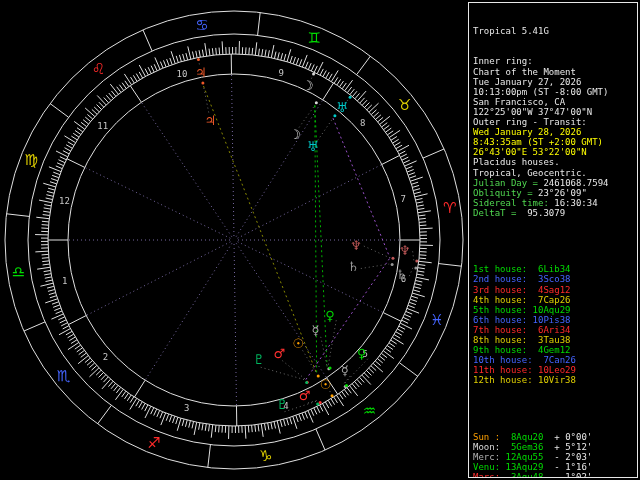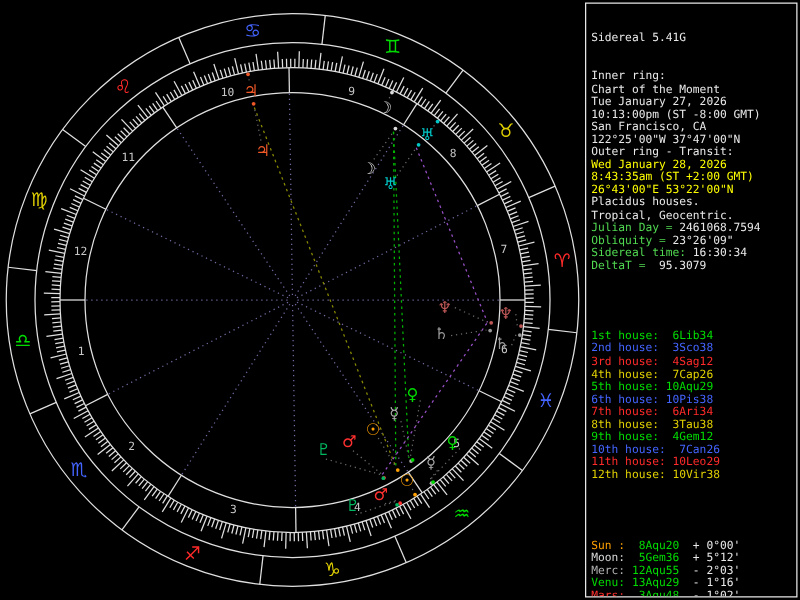--- a/index.html
+++ b/index.html
@@ -503,21 +503,21 @@
       <text x="341.8687226341177" y="107.31488901431413" fill="#00c8c8" font-size="13" text-anchor="middle" dy="0.35em" font-family="DejaVu Sans, sans-serif">♅</text>
       <circle cx="416.8099394775787" cy="260.89320531187093" r="1.5" fill="#c05858"></circle>
       <line x1="412.6388942008192" y1="251.36421923004468" x2="413.8293426382704" y2="260.55255522526437" stroke="#6a6a6a" stroke-width="1" stroke-dasharray="1,3"></line>
       <text x="404.6550330074865" y="250.85632116389743" fill="#c05858" font-size="13" text-anchor="middle" dy="0.35em" font-family="DejaVu Sans, sans-serif">♆</text>
       <circle cx="317.6486869276175" cy="403.8868425935573" r="1.5" fill="#00b860"></circle>
       <line x1="284.55710268101535" y1="411.7119080567835" x2="316.28484964075415" y2="401.21477450779275" stroke="#6a6a6a" stroke-width="1" stroke-dasharray="1,3"></line>
       <text x="282.2975673656627" y="404.03763283636863" fill="#00b860" font-size="13" text-anchor="middle" dy="0.35em" font-family="DejaVu Sans, sans-serif">♇</text>
     </svg>
 
   <div id="panel">
-    <div class="line">Sidereal 5.41G</div>
+    <div class="line">Tropical 5.41G</div>
     <div id="info-lines"><div class="line"><span style="color: rgb(232, 232, 232);">Inner ring:</span></div><div class="line"><span style="color: rgb(232, 232, 232);">Chart of the Moment</span></div><div class="line"><span style="color: rgb(232, 232, 232);">Tue January 27, 2026</span></div><div class="line"><span style="color: rgb(232, 232, 232);">10:13:00pm (ST -8:00 GMT)</span></div><div class="line"><span style="color: rgb(232, 232, 232);">San Francisco, CA</span></div><div class="line"><span style="color: rgb(232, 232, 232);">122°25'00"W 37°47'00"N</span></div><div class="line"><span style="color: rgb(232, 232, 232);">Outer ring - Transit:</span></div><div class="line"><span style="color: rgb(255, 255, 0);">Wed January 28, 2026</span></div><div class="line"><span style="color: rgb(255, 255, 0);">8:43:35am (ST +2:00 GMT)</span></div><div class="line"><span style="color: rgb(255, 255, 0);">26°43'00"E 53°22'00"N</span></div><div class="line"><span style="color: rgb(232, 232, 232);">Placidus houses.</span></div><div class="line"><span style="color: rgb(232, 232, 232);">Tropical, Geocentric.</span></div><div class="line"><span style="color: rgb(80, 216, 80);">Julian Day = </span><span style="color: rgb(232, 232, 232);">2461068.7594</span></div><div class="line"><span style="color: rgb(80, 216, 80);">Obliquity = </span><span style="color: rgb(232, 232, 232);">23°26'09"</span></div><div class="line"><span style="color: rgb(80, 216, 80);">Sidereal time: </span><span style="color: rgb(232, 232, 232);">16:30:34</span></div><div class="line"><span style="color: rgb(80, 216, 80);">DeltaT =  </span><span style="color: rgb(232, 232, 232);">95.3079</span></div></div>
     <div class="gap"></div>
     <div id="house-list"><div class="line"><span style="color: rgb(0, 220, 0);">1st house:  6Lib34</span></div><div class="line"><span style="color: rgb(68, 100, 255);">2nd house:  3Sco38</span></div><div class="line"><span style="color: rgb(255, 42, 42);">3rd house:  4Sag12</span></div><div class="line"><span style="color: rgb(224, 208, 0);">4th house:  7Cap26</span></div><div class="line"><span style="color: rgb(0, 220, 0);">5th house: 10Aqu29</span></div><div class="line"><span style="color: rgb(68, 100, 255);">6th house: 10Pis38</span></div><div class="line"><span style="color: rgb(255, 42, 42);">7th house:  6Ari34</span></div><div class="line"><span style="color: rgb(224, 208, 0);">8th house:  3Tau38</span></div><div class="line"><span style="color: rgb(0, 220, 0);">9th house:  4Gem12</span></div><div class="line"><span style="color: rgb(68, 100, 255);">10th house:  7Can26</span></div><div class="line"><span style="color: rgb(255, 42, 42);">11th house: 10Leo29</span></div><div class="line"><span style="color: rgb(224, 208, 0);">12th house: 10Vir38</span></div></div>
     <div class="gap"></div>
     <div id="planet-list"><div class="line"><span style="color: rgb(255, 160, 0);">Sun : </span><span style="color: rgb(0, 220, 0);"> 8Aqu20</span><span style="color: rgb(232, 232, 232);"> </span><span style="color: rgb(232, 232, 232);"> + 0°00'</span></div><div class="line"><span style="color: rgb(216, 216, 216);">Moon: </span><span style="color: rgb(0, 220, 0);"> 5Gem36</span><span style="color: rgb(232, 232, 232);"> </span><span style="color: rgb(232, 232, 232);"> + 5°12'</span></div><div class="line"><span style="color: rgb(176, 176, 176);">Merc: </span><span style="color: rgb(0, 220, 0);">12Aqu55</span><span style="color: rgb(232, 232, 232);"> </span><span style="color: rgb(232, 232, 232);"> - 2°03'</span></div><div class="line"><span style="color: rgb(0, 216, 0);">Venu: </span><span style="color: rgb(0, 220, 0);">13Aqu29</span><span style="color: rgb(232, 232, 232);"> </span><span style="color: rgb(232, 232, 232);"> - 1°16'</span></div><div class="line"><span style="color: rgb(255, 48, 48);">Mars: </span><span style="color: rgb(0, 220, 0);"> 3Aqu48</span><span style="color: rgb(232, 232, 232);"> </span><span style="color: rgb(232, 232, 232);"> - 1°02'</span></div></div>
     
     
   </div>
 </div>
 

